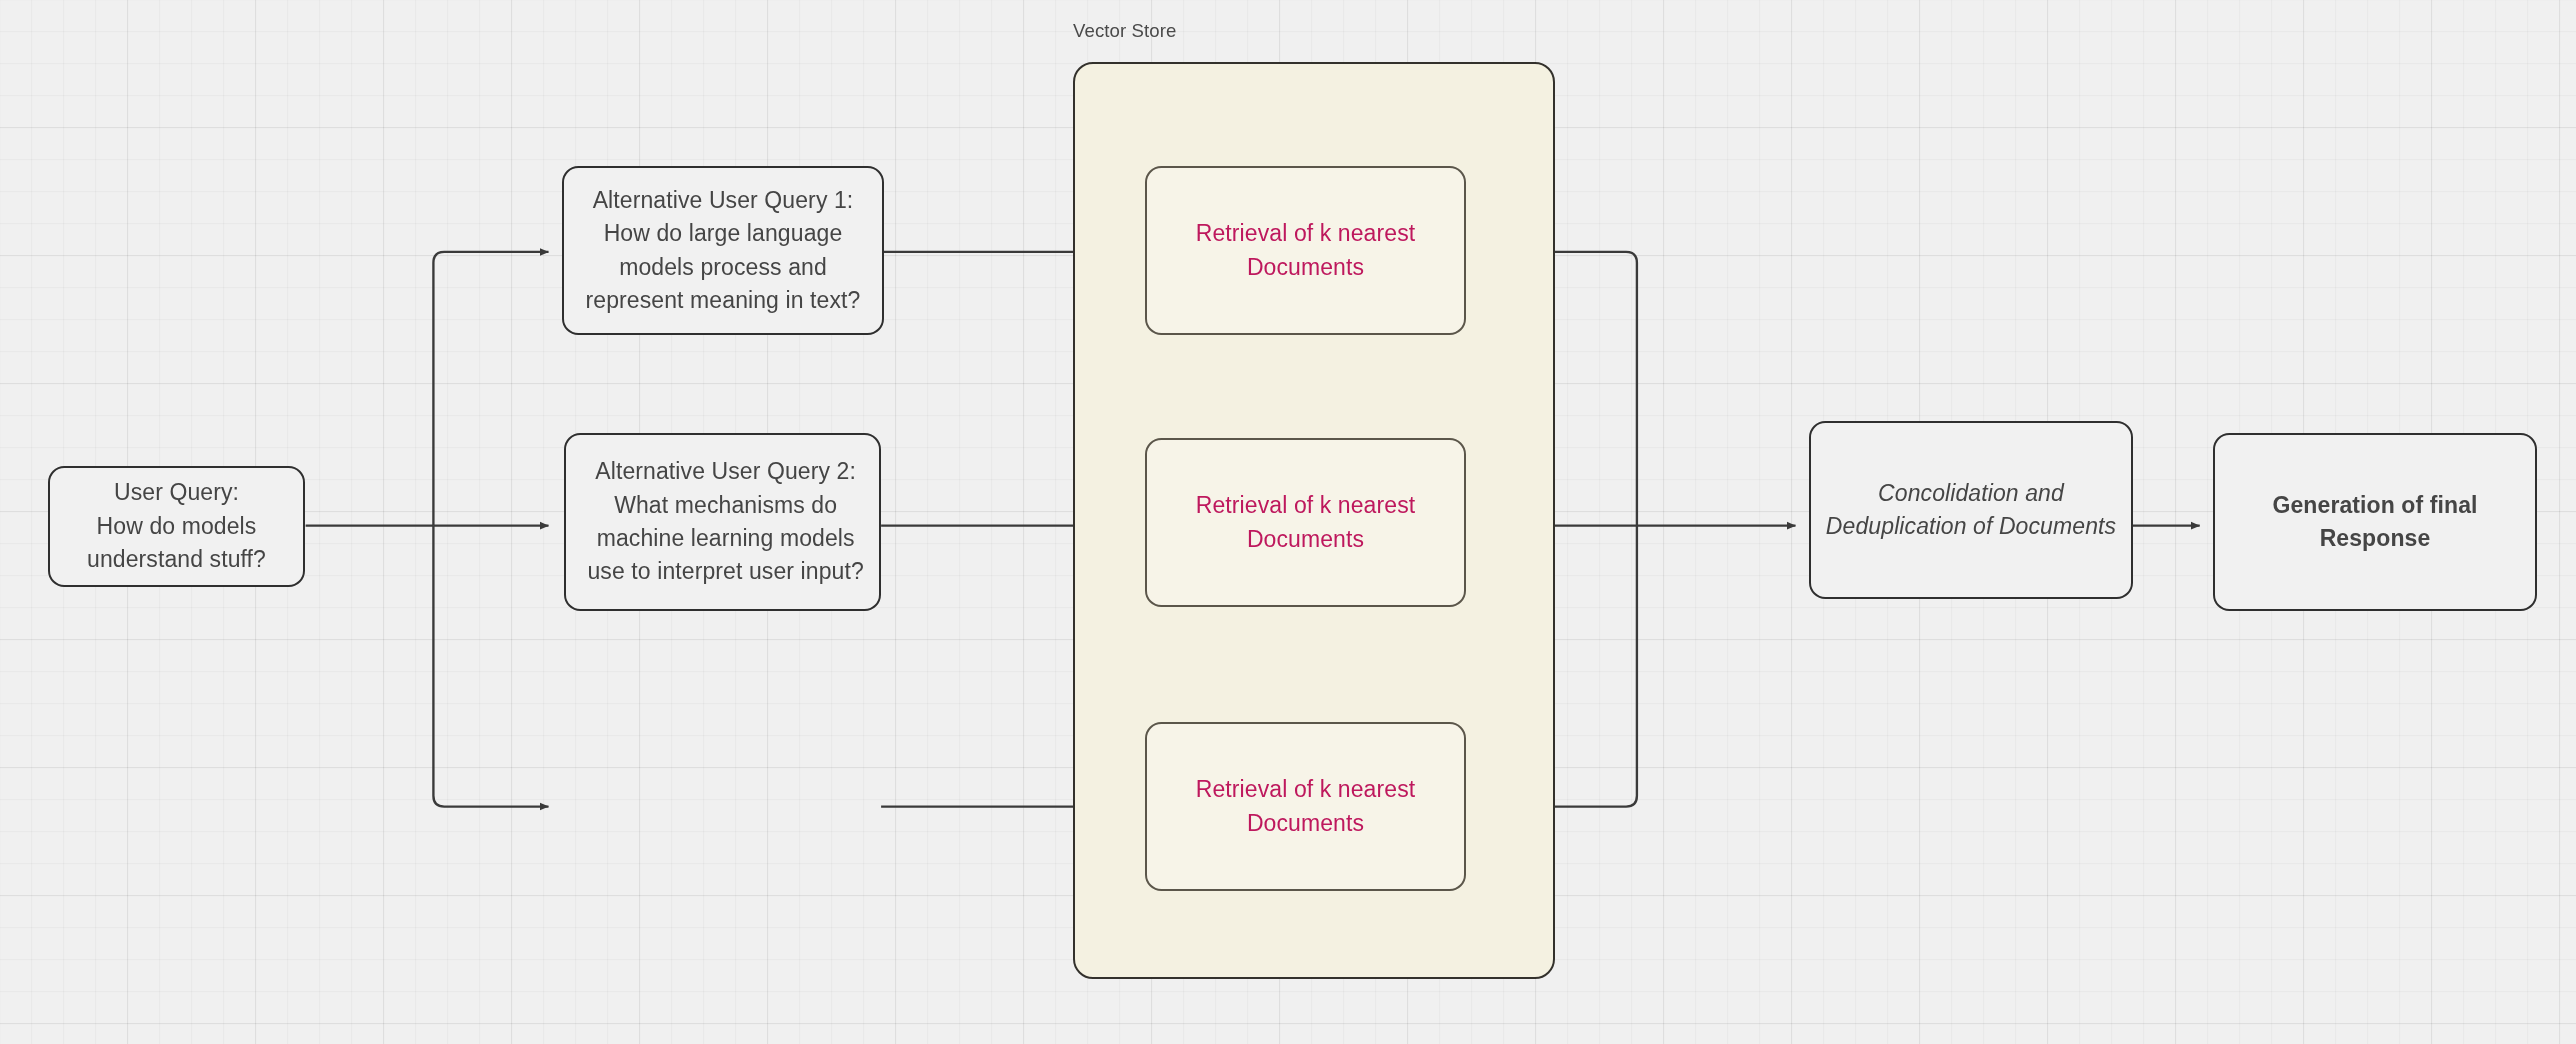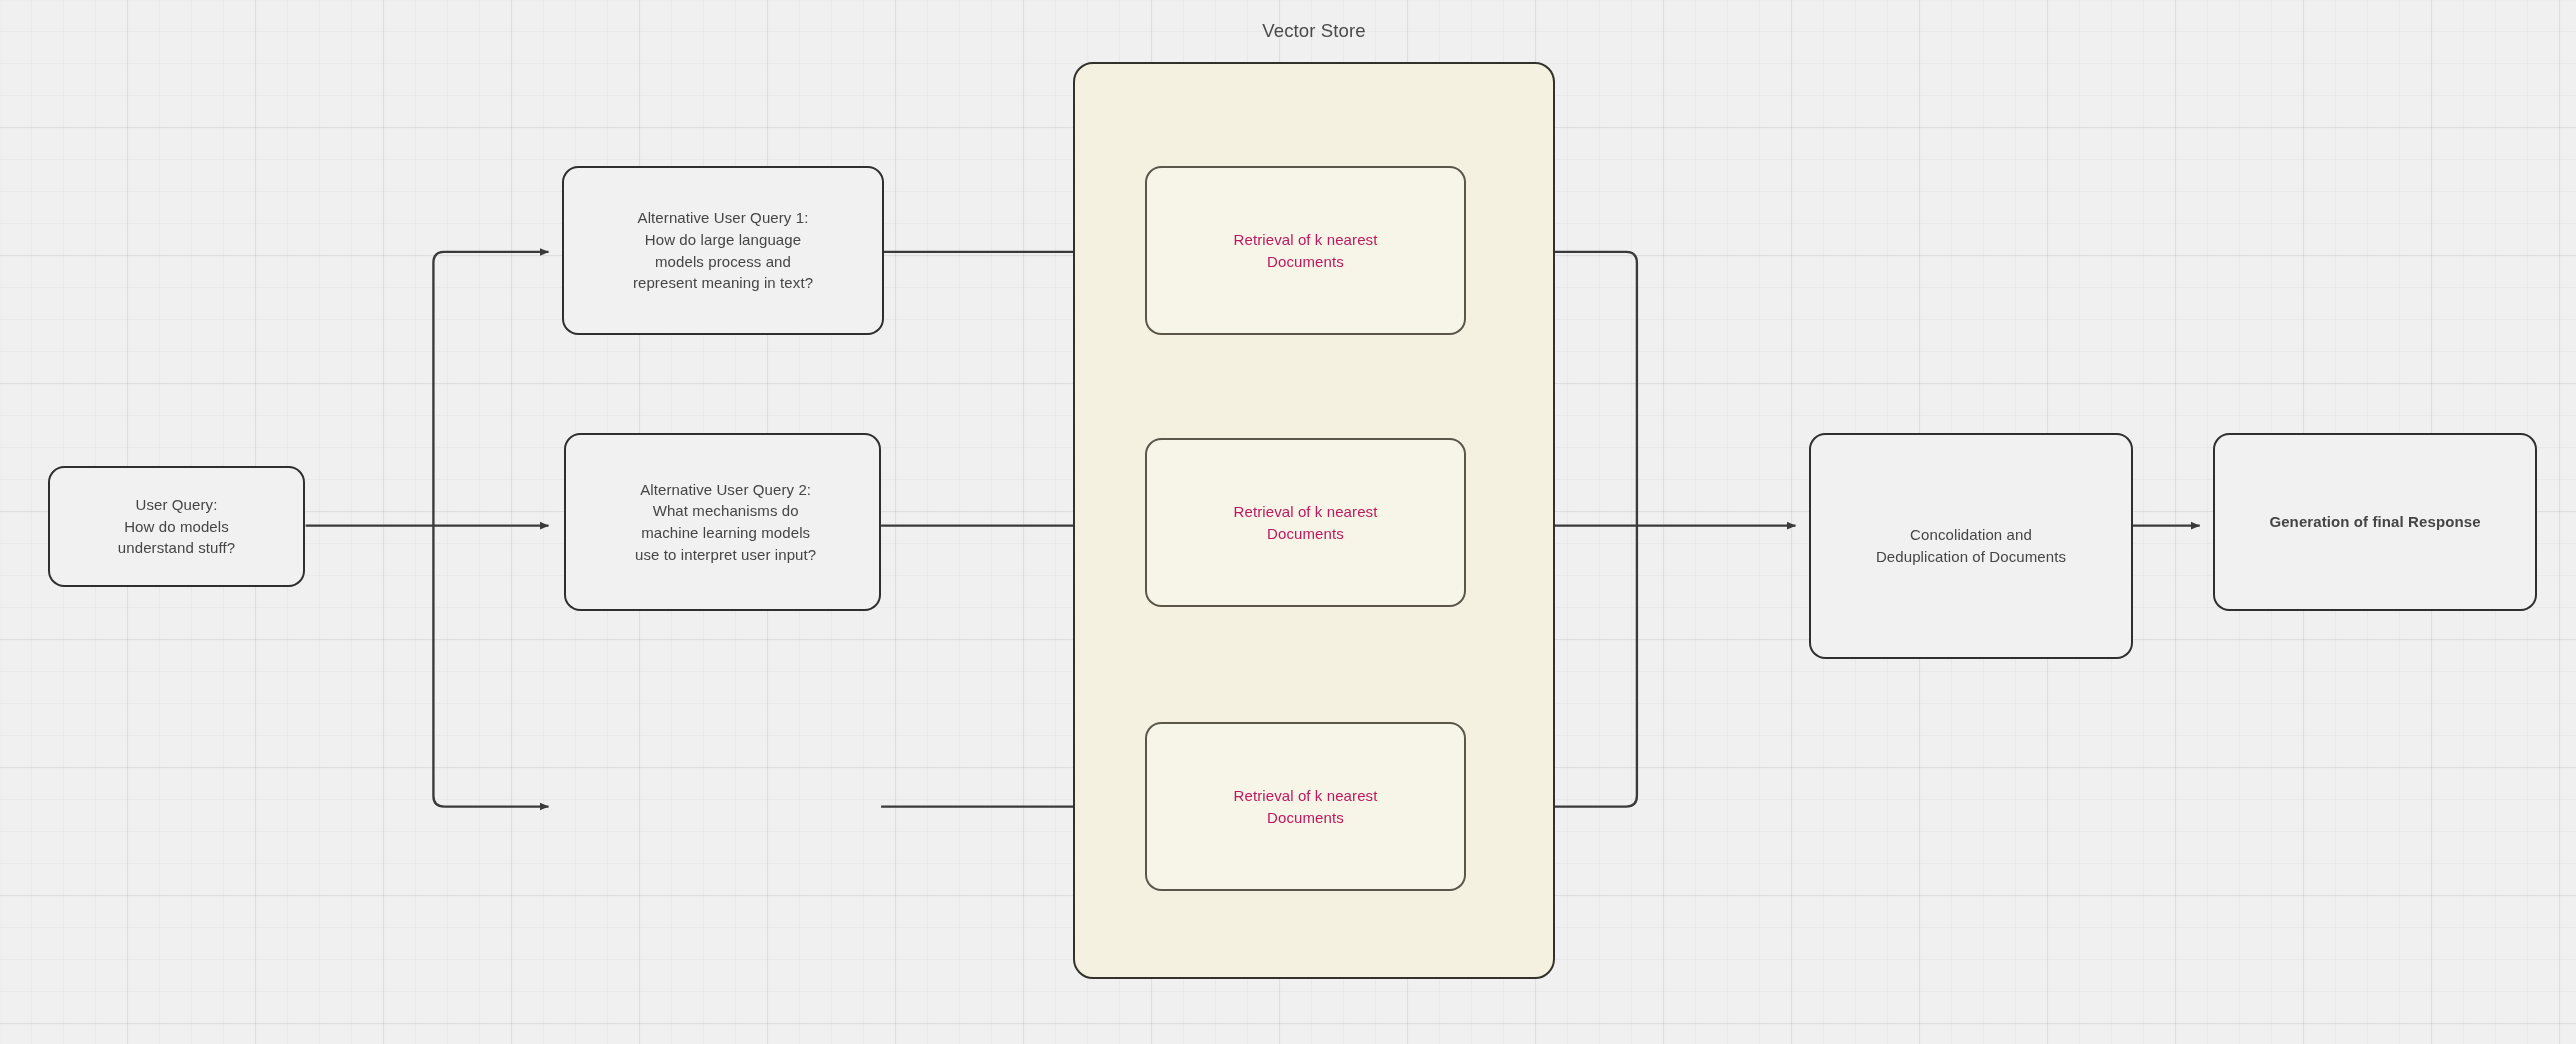--- a/index.html
+++ b/index.html
@@ -44,41 +44,41 @@
     position: absolute;
     box-sizing: border-box;
     display: flex;
     align-items: center;
     justify-content: center;
     text-align: center;
     border-radius: 16.3px;
     border: 2px solid #2f2f2f;
     background: #f1f1f1;
     color: #454545;
-    font-size: 15px;
+    font-size: 23px;
     line-height: 1.45;
     letter-spacing: 0.1px;
     padding: 5.4px 12.7px;
     white-space: pre-line;
   }
 
   
   .group-box {
     position: absolute;
     box-sizing: border-box;
     border-radius: 20px;
     border: 2.2px solid #33312c;
     background: #f4f1e1;
   }
   .group-title {
     position: absolute;
     color: #4a4a4a;
     font-size: 18.6px;
     letter-spacing: 0.1px;
-    text-align: center;
+    text-align: left;
     white-space: nowrap;
   }
   .node.inner {
     border: 2px solid #5b564a;
     background: #f7f4e8;
     color: #be185d;
     border-radius: 16.3px;
   }
 </style>
 </head>
@@ -140,19 +140,19 @@
 
   <div class="node inner" style="left:1145px; top:166px; width:321px; height:169px;">Retrieval of k nearest
 Documents</div>
 
   <div class="node inner" style="left:1145px; top:438px; width:321px; height:169px;">Retrieval of k nearest
 Documents</div>
 
   <div class="node inner" style="left:1145px; top:722px; width:321px; height:169px;">Retrieval of k nearest
 Documents</div>
 
-  <div class="node" style="left:1809px; top:433px; width:324px; height:226px;">Concolidation and
+  <div class="node" style="left:1809px; top:421px; width:324px; height:178px;font-style:italic;">Concolidation and
 Deduplication of Documents</div>
 
   <div class="node" style="left:2213px; top:433px; width:324px; height:178px;font-weight:bold;">Generation of final Response</div>
 
 </div>
 
 
 </body></html>

